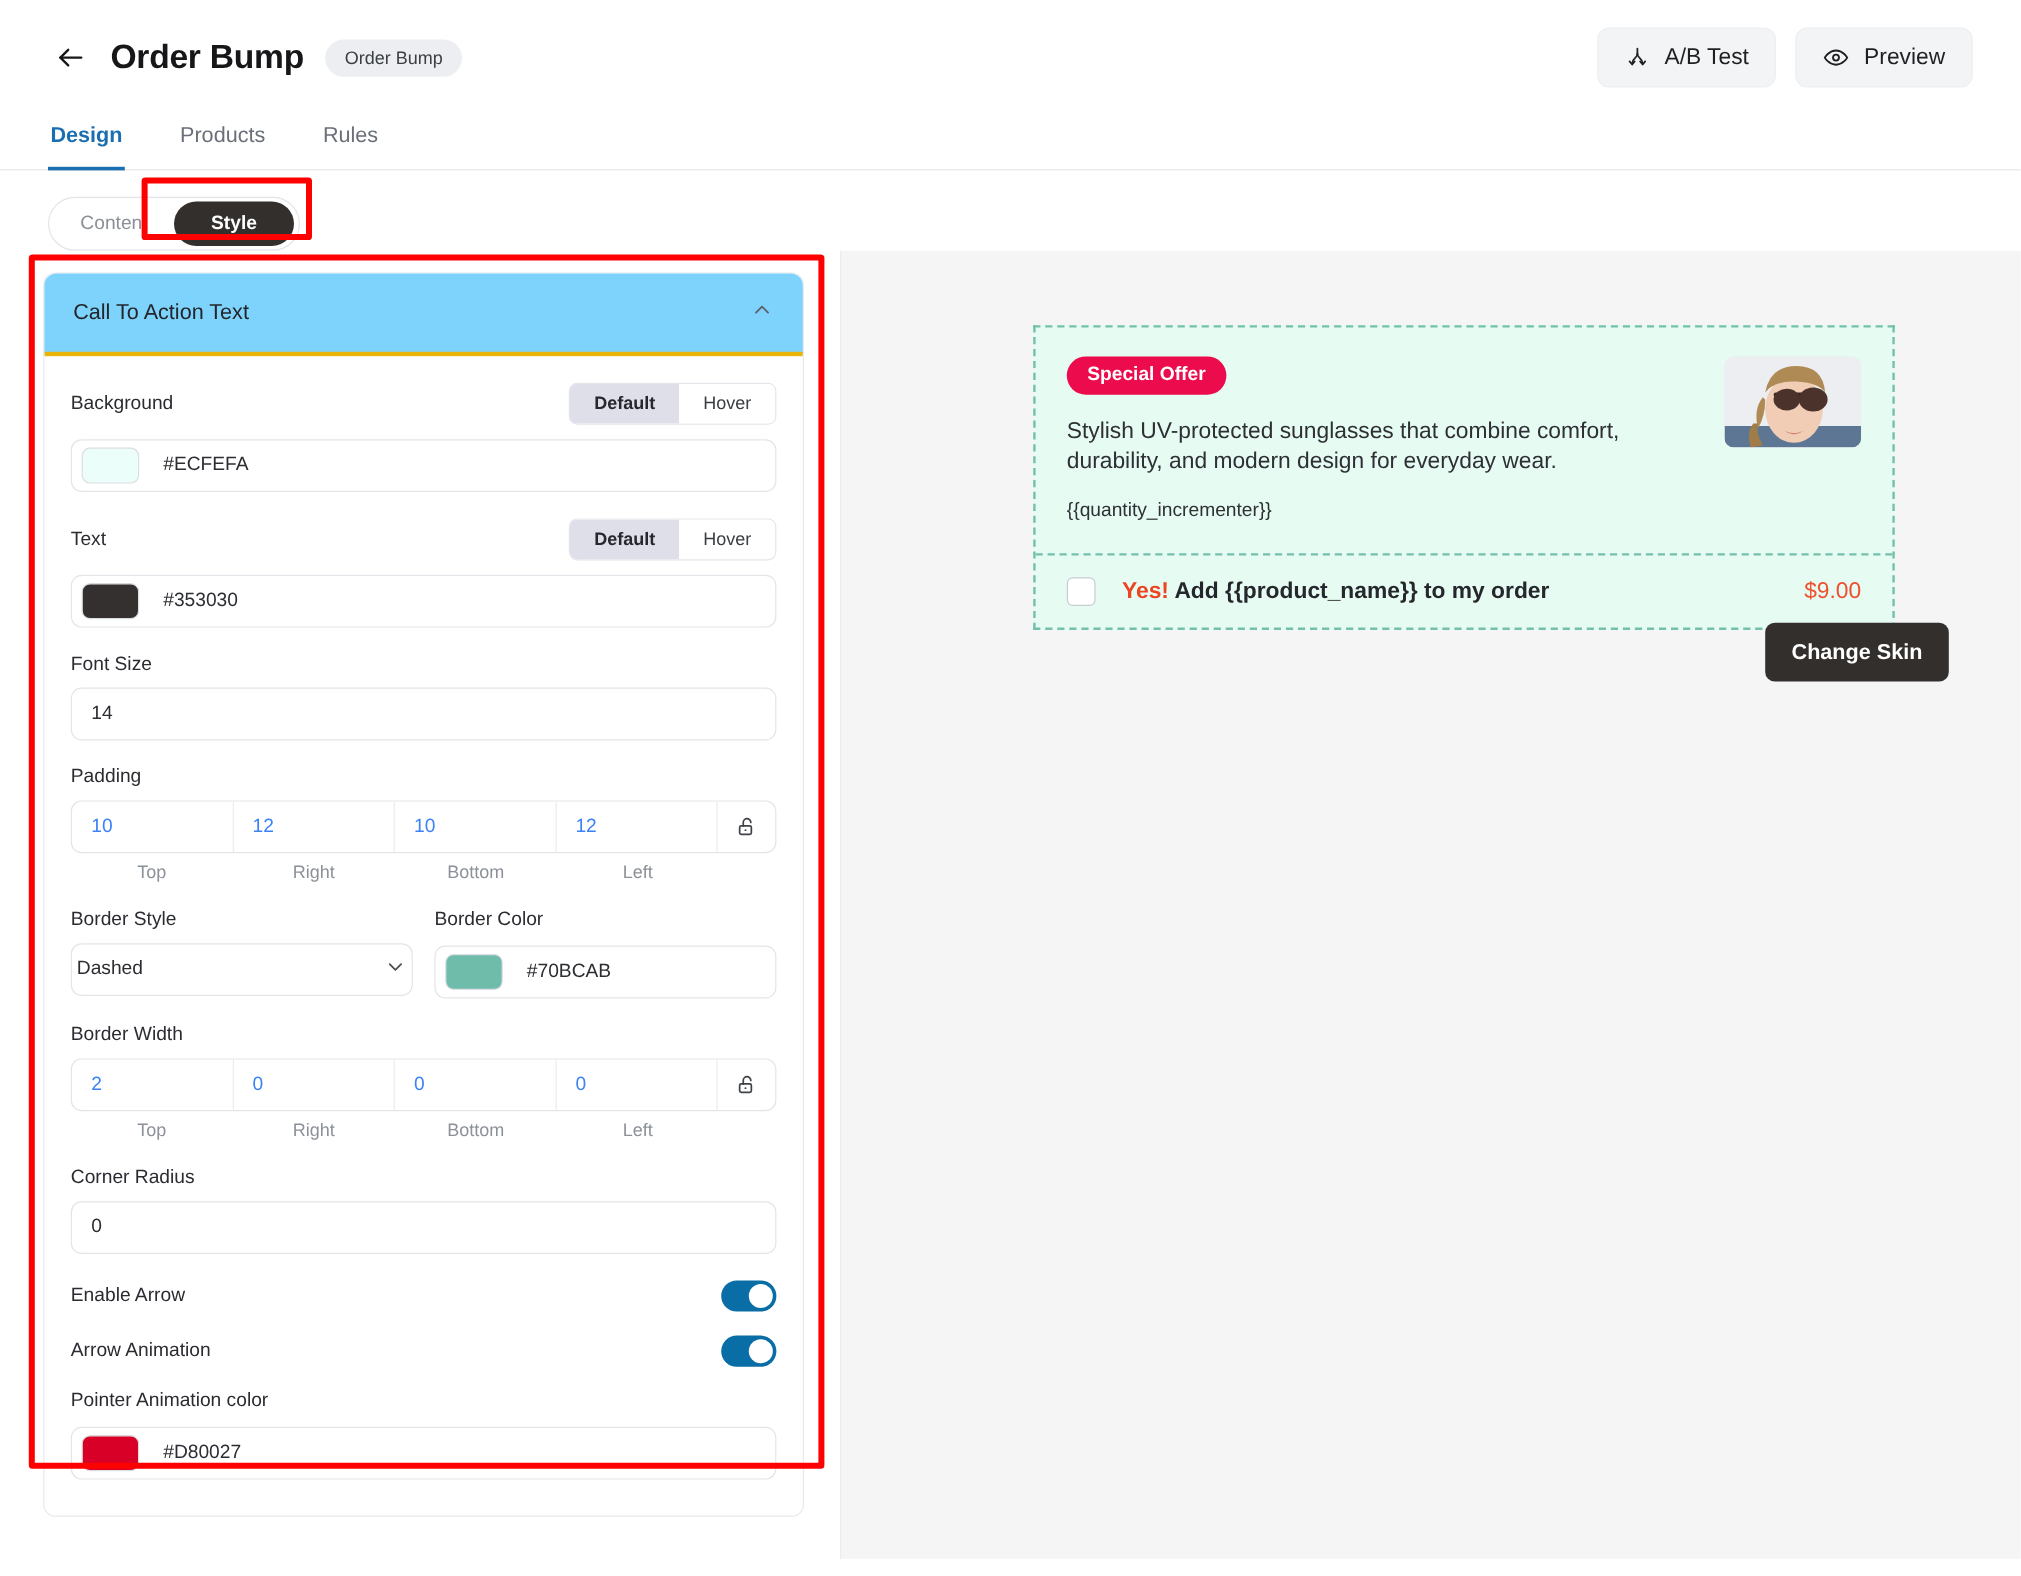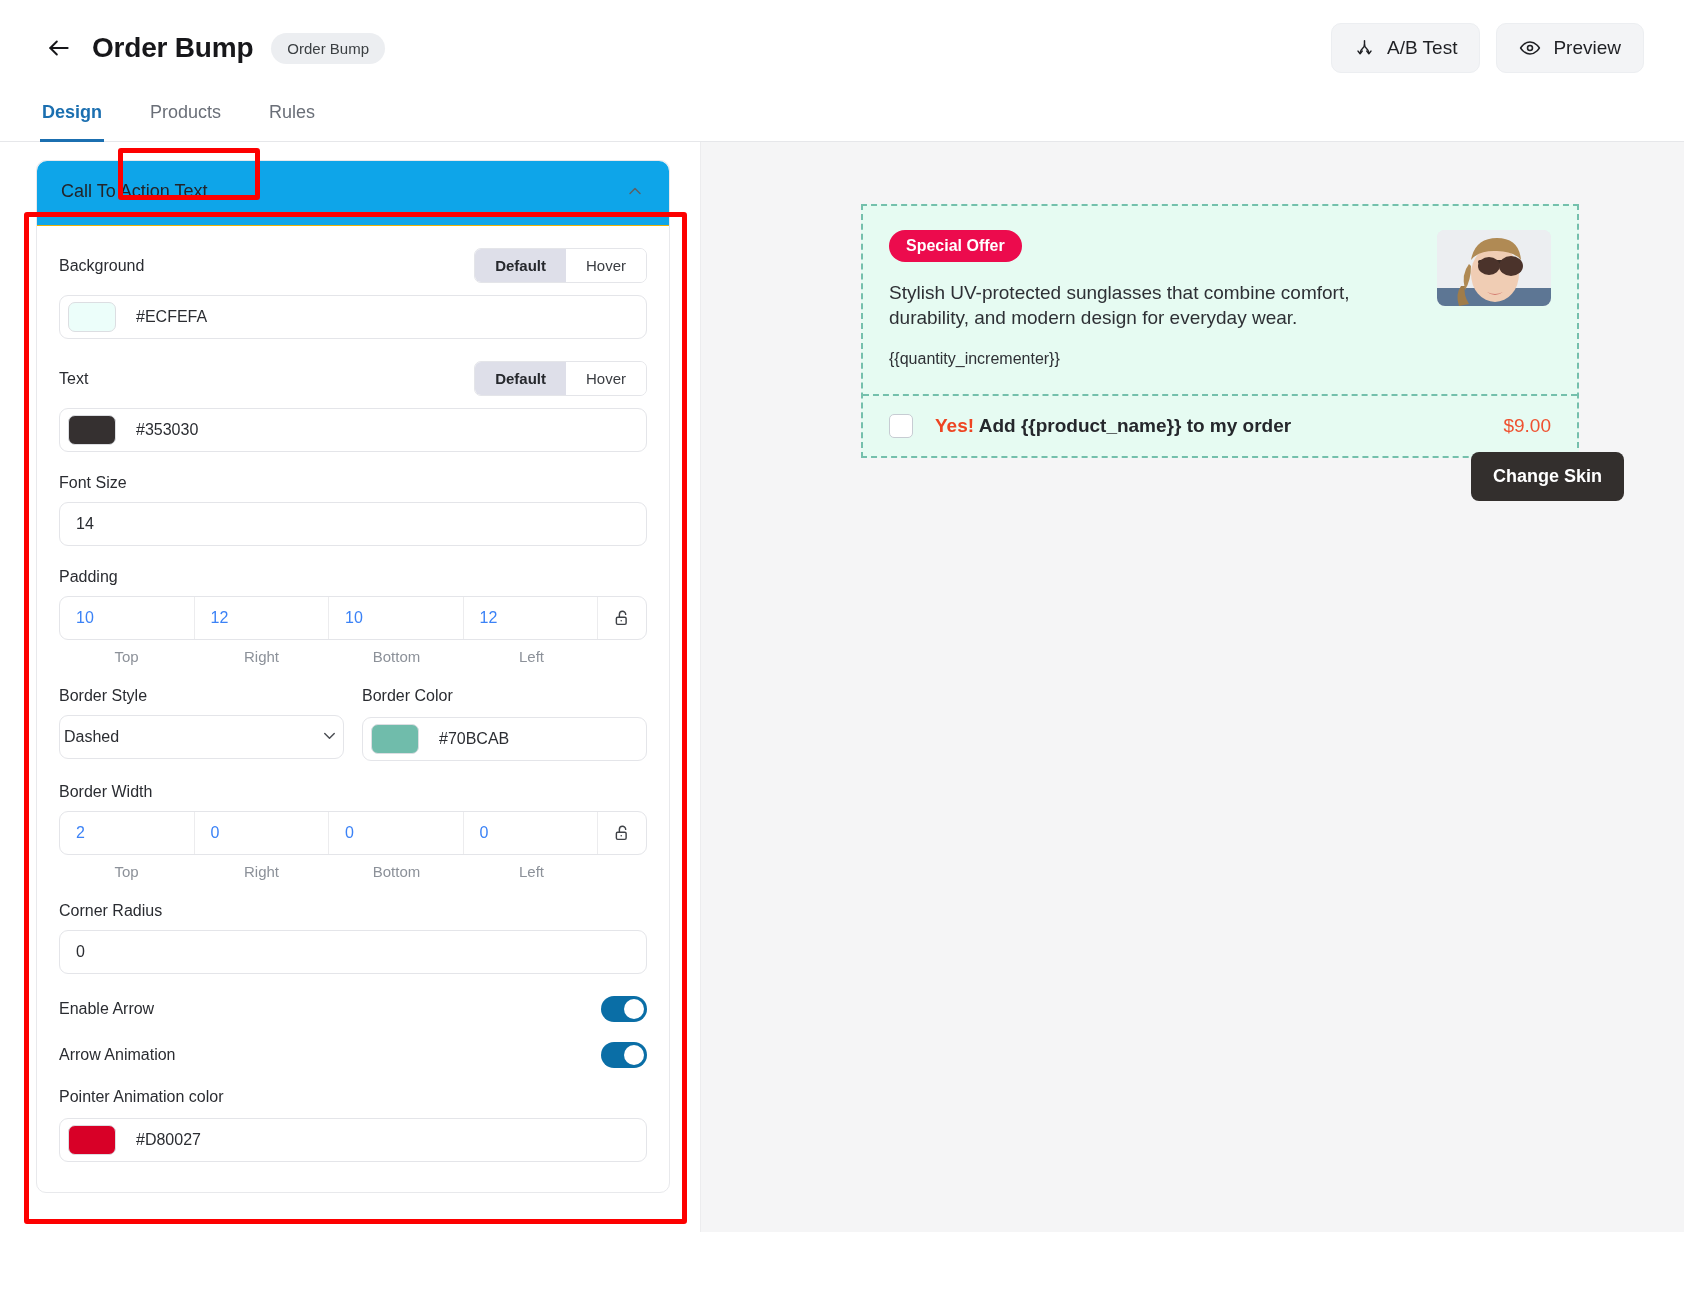--- a/index.html
+++ b/index.html
@@ -76,22 +76,22 @@
   }
 
   
   .body { display:flex; height: 1090px; }
   .left-col { width: 700px; padding: 18px 30px 0 36px; }
   .right-col { flex:1; background:#f5f5f6; border-left:1px solid #ececee; position:relative; }
 
   
   .panel { border:1px solid #e8e9ec; border-radius: 10px; background:#fff; }
   .panel-head {
-    display:flex; justify-content:space-between;
-    padding: 20px 24px; background:#0ea5e9; border-bottom:1px solid #eab308;
+    display:flex; align-items:center; justify-content:space-between;
+    padding: 20px 24px; background:#7dd3fc; border-bottom:4px solid #eab308;
     border-radius: 10px 10px 0 0; cursor:pointer;
   }
   .panel-title { font-size: 18px; color:#23252a; font-weight: 400; }
   .panel-body { padding: 22px 22px 30px 22px; }
 
   .field { margin-bottom: 22px; }
   .field-row { display:flex; align-items:center; justify-content:space-between; margin-bottom: 10px; }
   .label { font-size: 16px; color:#2a2c31; }
 
   .toggle-group {
@@ -222,20 +222,26 @@
       </div>
     </div>
   </div>
 
   <div class="tabs">
     <button class="tab active">Design</button>
     <button class="tab">Products</button>
     <button class="tab">Rules</button>
   </div>
 
+  <div class="segment-wrap">
+    <div class="segment">
+      <div class="seg-btn">Content</div>
+      <div class="seg-btn active">Style</div>
+    </div>
+  </div>
 
   <div class="hl-style"></div>
   <div class="hl-panel"></div>
 
   <div class="body">
 
     <div class="left-col">
       <div class="panel">
 
         <div class="panel-head">

